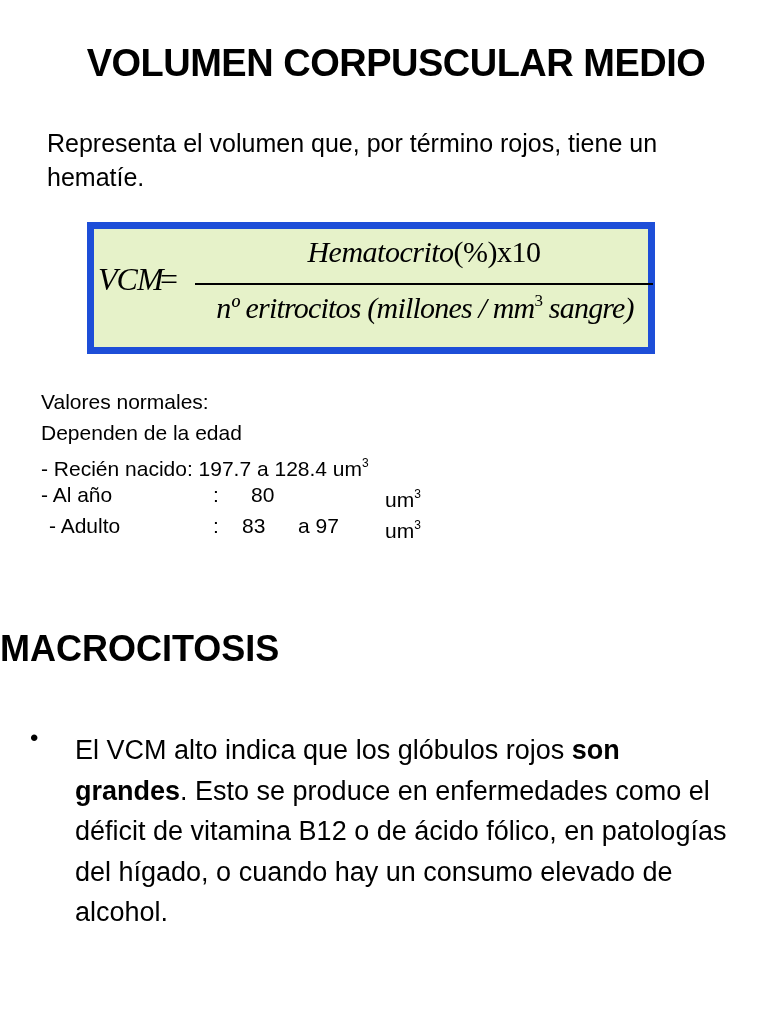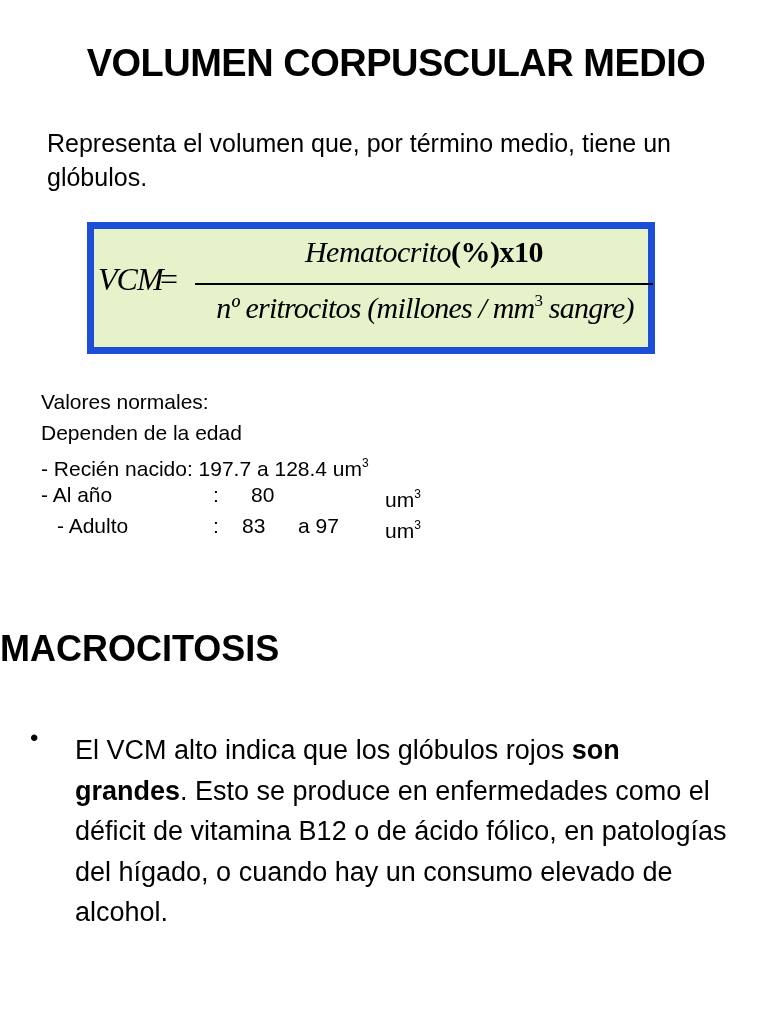--- a/index.html
+++ b/index.html
@@ -24,21 +24,21 @@
     font-family: "Liberation Serif", serif; font-style: italic; font-size: 32px; letter-spacing: -1px;
   }
   .f-eq {
     position: absolute; left: 66px; top: 32px;
     font-family: "Liberation Serif", serif; font-size: 32px;
   }
   .f-num {
     position: absolute; left: 100px; width: 460px; top: 6px; text-align: center;
     font-family: "Liberation Serif", serif; font-style: italic; font-size: 30px; letter-spacing: -0.5px;
   }
-  .f-num .up { font-style: normal; font-weight: bold; }
+  .f-num .up { font-style: normal; font-weight: normal; }
   .f-bar {
     position: absolute; left: 101px; top: 54px; width: 458px; height: 2px; background: #000;
   }
   .f-den {
     position: absolute; left: 100px; width: 462px; top: 62px; text-align: center; white-space: nowrap;
     font-family: "Liberation Serif", serif; font-style: italic; font-size: 30px; letter-spacing: -0.8px;
   }
   .f-den sup { font-size: 17px; vertical-align: 12px; font-style: normal; }
   .normals {
     position: absolute; left: 41px; top: 386px;
@@ -57,21 +57,21 @@
   }
   .bullet-dot { position: absolute; left: 0; top: 0; font-size: 24px; }
   .bullet-text { position: absolute; left: 45px; top: 12px; width: 660px; }
   .bullet-text b { font-weight: bold; }
 </style>
 </head>
 <body>
 
 <div>
   <div class="title1">VOLUMEN CORPUSCULAR MEDIO</div>
-  <div class="desc">Representa el volumen que, por término medio, tiene un glóbulos.</div>
+  <div class="desc">Representa el volumen que, por término rojos, tiene un hematíe.</div>
 
   <div class="formula-box">
     <span class="f-lhs">VCM</span>
     <span class="f-eq">=</span>
     <div class="f-num"><span>Hematocrito</span><span class="up">(%)x10</span></div>
     <div class="f-bar"></div>
     <div class="f-den"><span>nº eritrocitos (millones / mm</span><sup>3</sup><span> sangre)</span></div>
   </div>
 
   <div class="normals">
@@ -84,21 +84,21 @@
     <div class="row">
       <span style="left:0"><span style="position:static">- Recién nacido: 197.7 a 128.4 um</span><sup>3</sup></span>
     </div>
     <div class="row">
       <span style="left:0">- Al año</span>
       <span style="left:172px">:</span>
       <span style="left:210px">80</span>
       <span style="left:344px"><span style="position:static">um</span><sup>3</sup></span>
     </div>
     <div class="row">
-      <span style="left:16px">- Adulto</span>
+      <span style="left:8px">- Adulto</span>
       <span style="left:172px">:</span>
       <span style="left:201px">83</span>
       <span style="left:257px">a 97</span>
       <span style="left:344px"><span style="position:static">um</span><sup>3</sup></span>
     </div>
   </div>
 </div>
 
 <div>
   <div class="title2">MACROCITOSIS</div>

